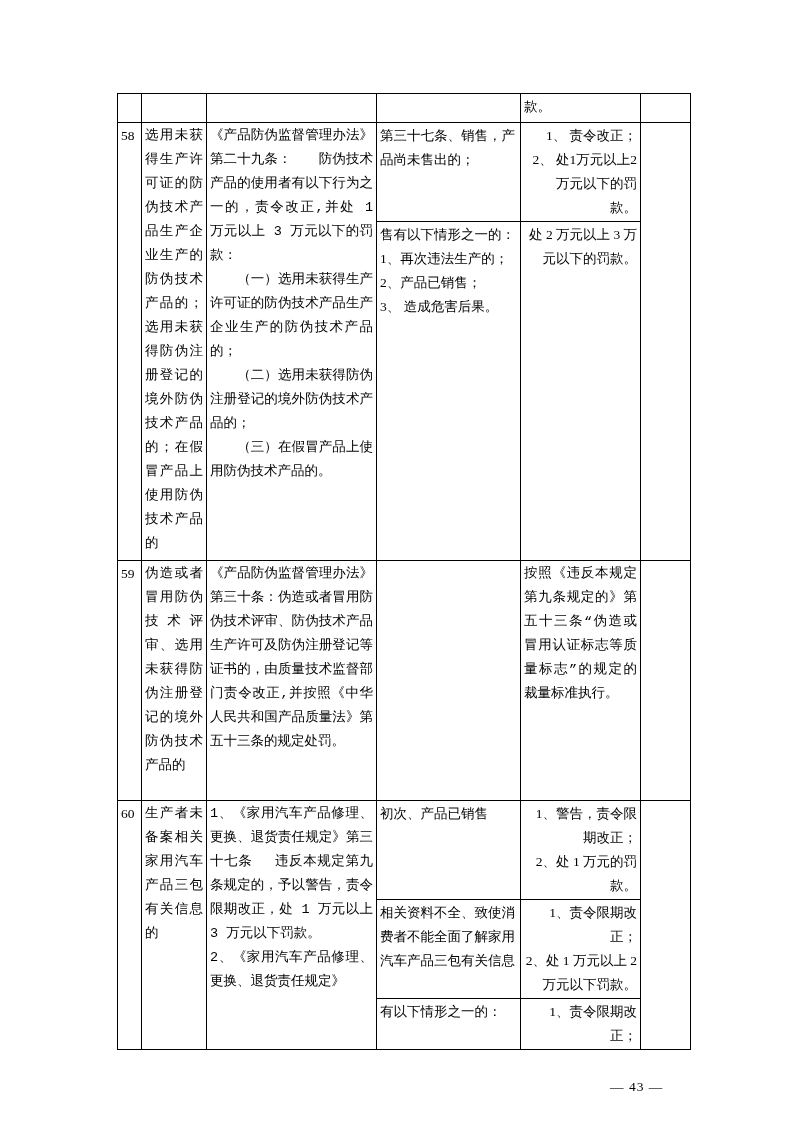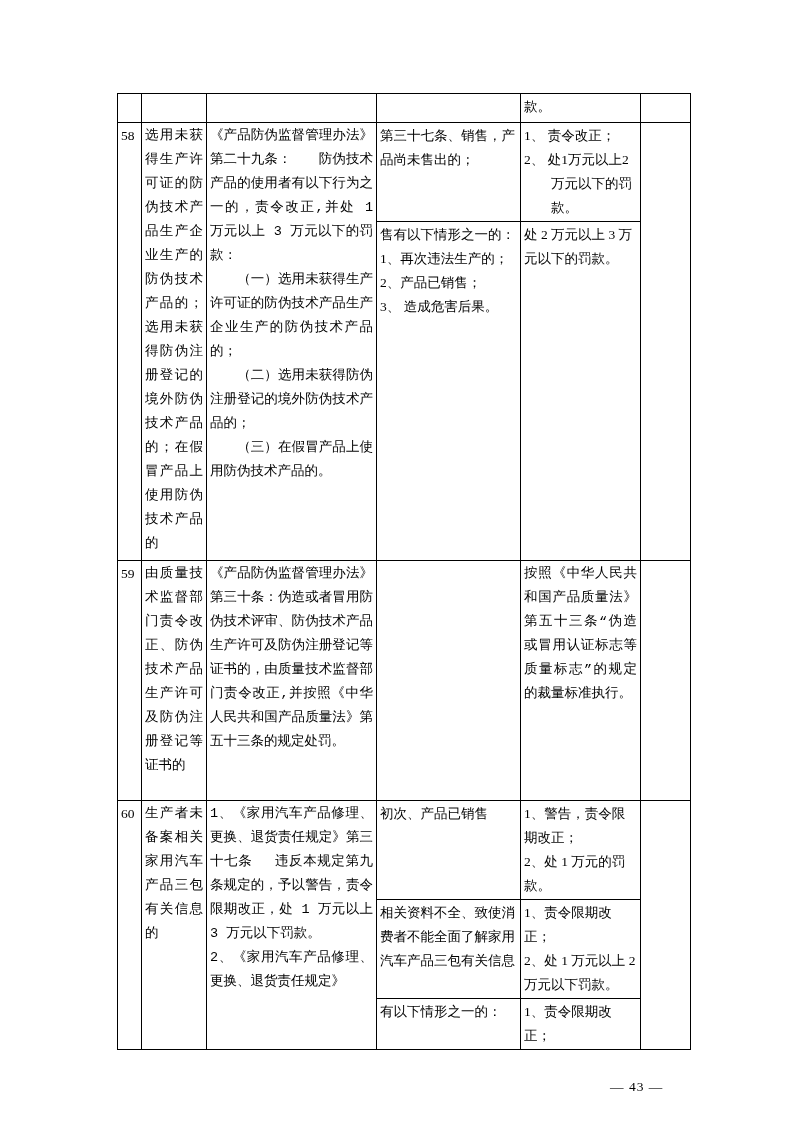--- a/index.html
+++ b/index.html
@@ -21,21 +21,21 @@
     vertical-align:top;
     padding:1px 3px;
     font-size:13.5px;
     line-height:24px;
     overflow:hidden;
   }
   td.num { padding:1px 4px; word-break:break-all;margin-top:16px; }
   .pre  { white-space:pre-wrap; }
   .just { text-align:justify;font-family:Liberation Mono, monospace; }
   .hang { padding-left:2em; text-indent:-2em; }
-  .penalty-item { margin:0; }
+  .penalty-item { margin:0;text-align:right; }
   .page-number {
     position:absolute; left:610px; top:1078px;
     font-size:13.5px; line-height:18px;
     letter-spacing:1px;
   }
 </style>
 </head>
 <body>
 
 <div class="page">
@@ -80,24 +80,24 @@
 1、再次违法生产的；
 2、产品已销售；
 3、 造成危害后果。</td>
         <td>
           <div class="penalty-item">处 2 万元以上 3 万元以下的罚款。</div>
         </td>
       </tr>
 
       <tr style="height:240px">
         <td class="num">59</td>
-        <td class="just">由质量技术监督部门责令改正、防伪技术产品生产许可及防伪注册登记等证书的</td>
+        <td class="just">伪造或者冒用防伪技术评审、选用未获得防伪注册登记的境外防伪技术产品的</td>
         <td class="pre just">《产品防伪监督管理办法》第三十条：伪造或者冒用防伪技术评审、防伪技术产品生产许可及防伪注册登记等证书的，由质量技术监督部门责令改正,并按照《中华人民共和国产品质量法》第五十三条的规定处罚。</td>
         <td></td>
-        <td class="just">按照《中华人民共和国产品质量法》第五十三条“伪造或冒用认证标志等质量标志”的规定的裁量标准执行。</td>
+        <td class="just">按照《违反本规定第九条规定的》第五十三条“伪造或冒用认证标志等质量标志”的规定的裁量标准执行。</td>
         <td></td>
       </tr>
 
       <tr style="height:94px">
         <td class="num" rowspan="3">60</td>
         <td class="just" rowspan="3">生产者未备案相关家用汽车产品三包有关信息的</td>
         <td class="pre just" rowspan="3">1、《家用汽车产品修理、更换、退货责任规定》第三十七条　 违反本规定第九条规定的，予以警告，责令限期改正，处 1 万元以上 3 万元以下罚款。
 2、《家用汽车产品修理、更换、退货责任规定》</td>
         <td class="pre">初次、产品已销售</td>
         <td>

